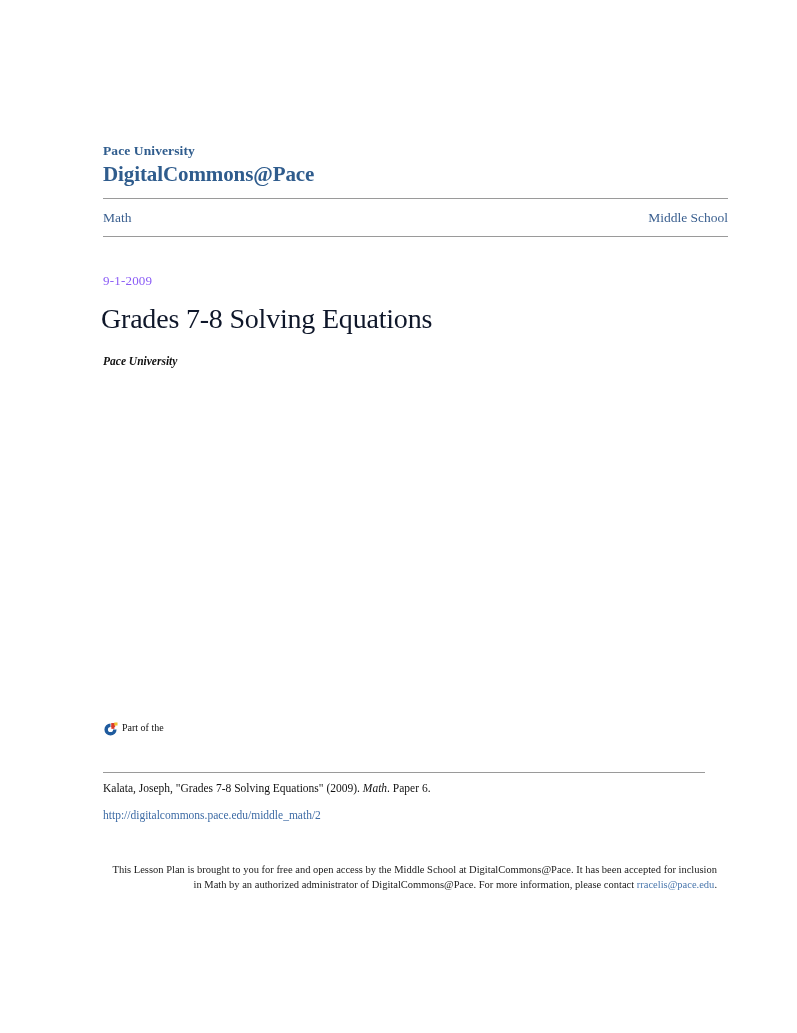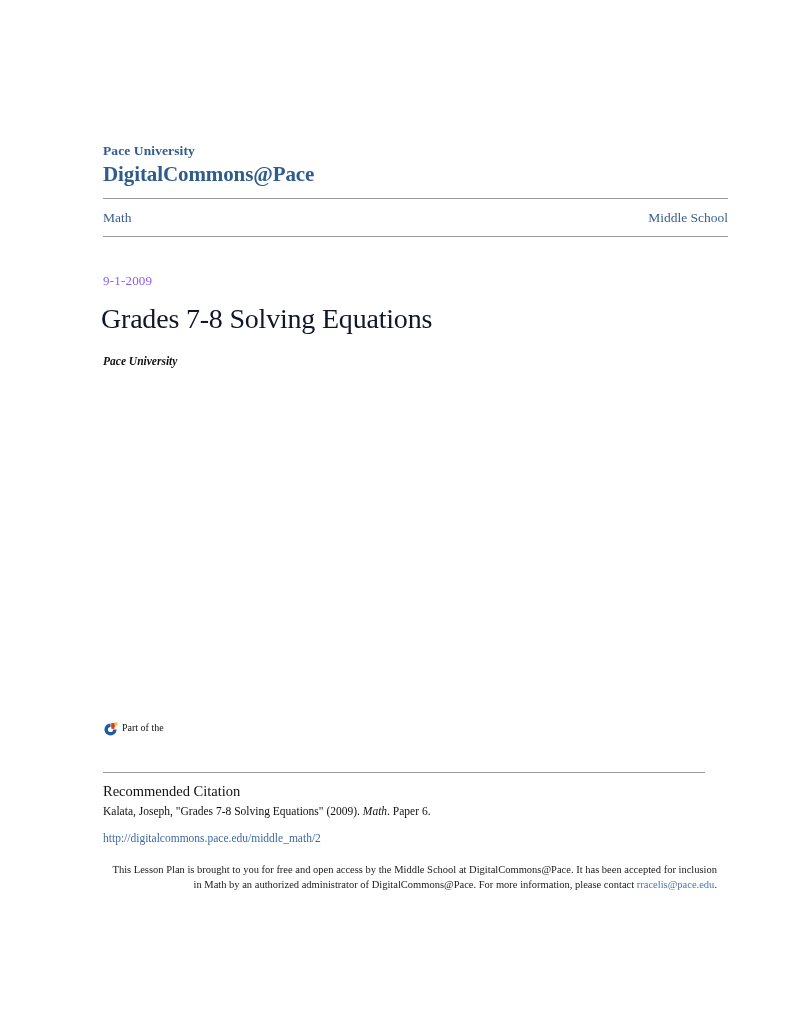--- a/index.html
+++ b/index.html
@@ -241,21 +241,20 @@
           <path d="M17.8 8.6 L24.4 8.6 L24.4 14.6 L17.8 14.6 Z" fill="#d93a2b"></path>
         </svg>
       </span>
       <span class="part-text">Part of the</span>
     </div>
   </div>
 
   <div class="rule rule-citation"></div>
 
   <div class="citation-block">
-    <div class="citation-heading">Recommended Citation</div>
     <div class="citation-text">
       <span>Kalata, Joseph, "Grades 7-8 Solving Equations" (2009). </span><span class="italic">Math</span><span>. Paper 6.</span>
     </div>
     <a class="citation-url" href="#">http://digitalcommons.pace.edu/middle_math/2</a>
   </div>
 
   <div class="footer-note">
     <span>This Lesson Plan is brought to you for free and open access by the Middle School at DigitalCommons@Pace. It has been accepted for inclusion in Math by an authorized administrator of DigitalCommons@Pace. For more information, please contact </span><a href="#">rracelis@pace.edu</a><span>.</span>
   </div>
 

